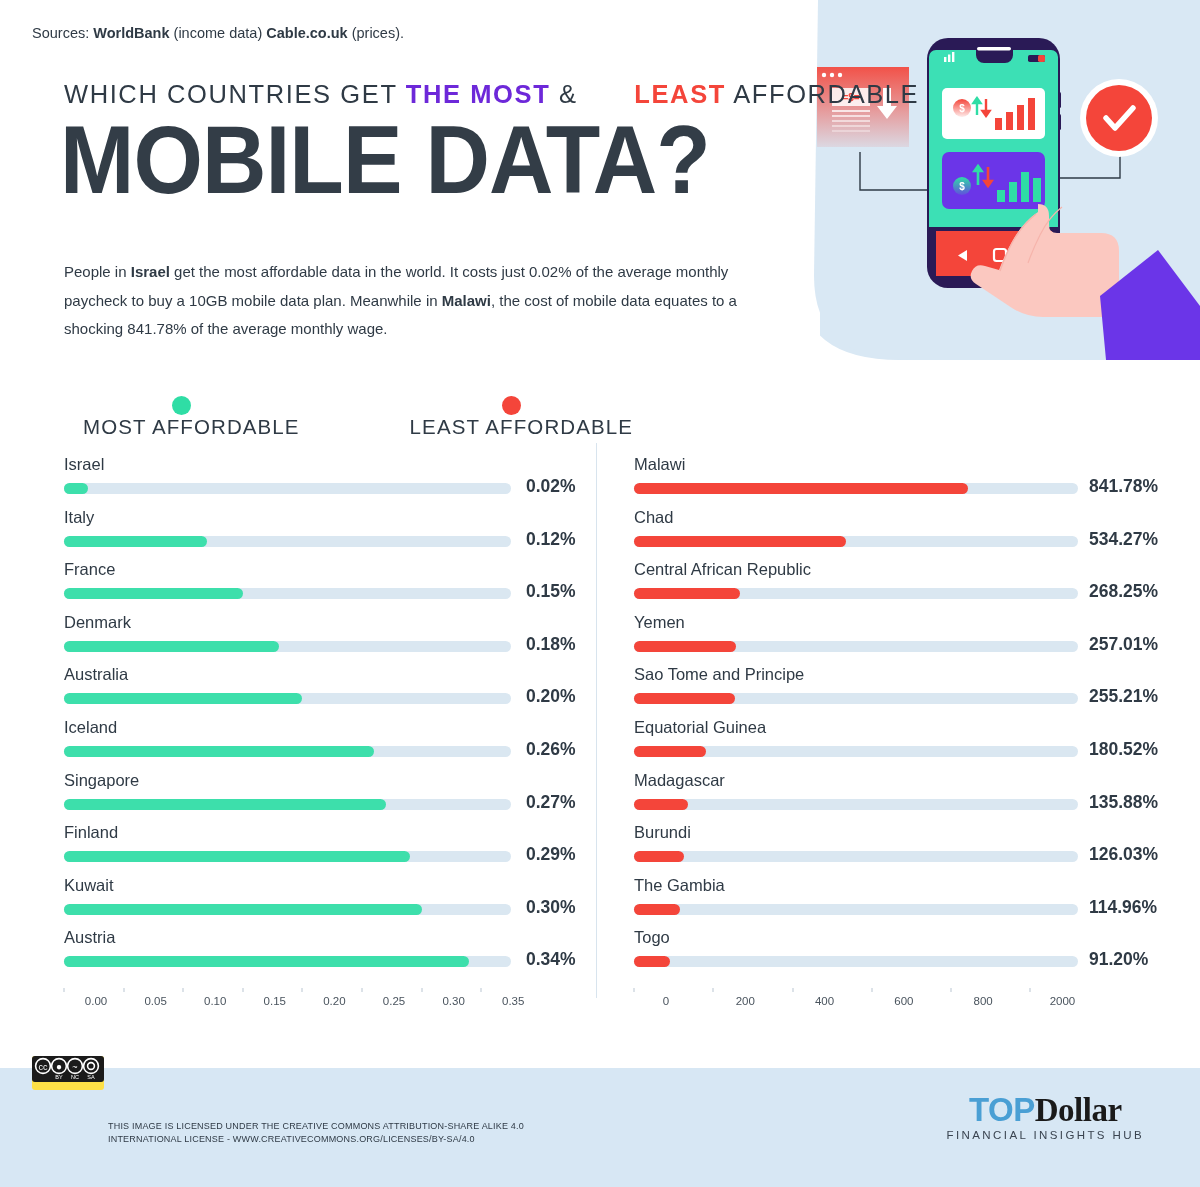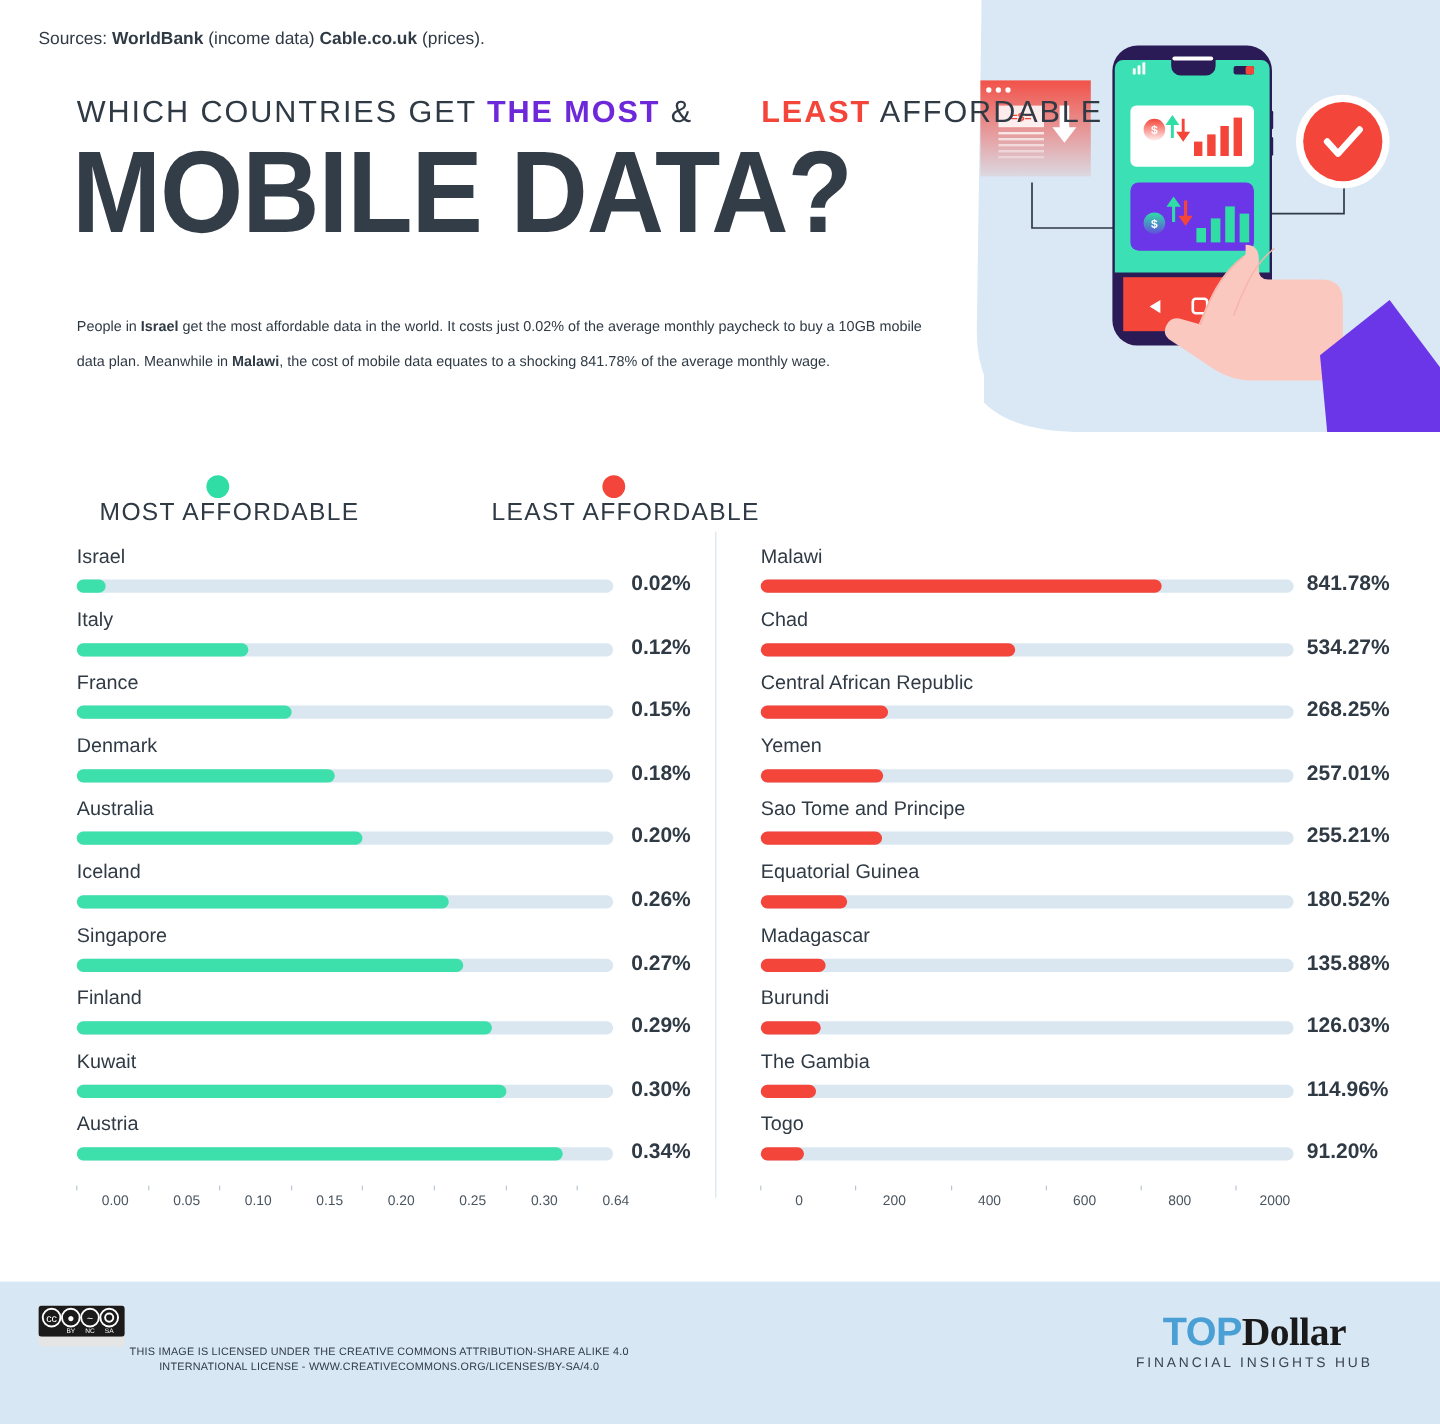--- a/index.html
+++ b/index.html
@@ -34,21 +34,21 @@
     font-size:97px; line-height:96px;
     font-weight:700; letter-spacing:-1px;
     color:#333d47;
     font-family:"Liberation Sans Narrow","Liberation Sans", sans-serif;
     transform:scaleX(0.92); transform-origin:left top;
     white-space:nowrap;
   }
 
   .lede{
     position:absolute; left:64px; top:258px; width:715px;
-    font-size:12px; line-height:28.5px; color:#2f3a45;
+    font-size:15px; line-height:28.5px; color:#2f3a45;
   }
   .lede b{ font-weight:700; }
 
   
   .legend{ position:absolute; left:64px; top:396px; display:flex; align-items:center; }
   .legend-item{ display:flex; align-items:center;flex-direction:column; }
   .legend-item + .legend-item{ margin-left:91px; }
   .legend-dot{ width:19px; height:19px; border-radius:50%; display:block; }
   .legend-label{
     margin-left:19px; font-size:20.5px; letter-spacing:1.1px;
@@ -106,28 +106,28 @@
     position:absolute; left:0; top:1068px; width:1200px; height:119px;
     background:#d7e7f4;
   }
   .sources{
     position:absolute; left:32px; top:25px;
     font-size:14.5px; color:#2f3a45; white-space:nowrap;
   }
   .sources b{ font-weight:700; }
 
   .cc-badge{
-    position:absolute; left:32px; top:1088px;
-    width:72px; height:34px; background:#e5e5e5;
+    position:absolute; left:32px; top:1056px;
+    width:72px; height:34px; background:#fde047;
     border-radius:3px;
   }
   .license{
     position:absolute; left:108px; top:1120px;
     font-size:9px; line-height:13px; letter-spacing:0.2px;
-    color:#2f3a45; white-space:nowrap;text-align:center;
+    color:#2f3a45; white-space:nowrap;
   }
 
   .logo{
     position:absolute; right:56px; top:1092px; text-align:right;
   }
   .logo-main{ font-size:33px; font-weight:700; letter-spacing:-0.5px; line-height:36px;text-align:center; }
   .logo-top{ color:#4a9fd4; }
   .logo-dollar{ color:#1a1a1a; font-family:"Liberation Serif", serif; }
   .logo-sub{
     font-size:11.5px; letter-spacing:2.4px; color:#3a4450; margin-top:1px;
@@ -414,21 +414,21 @@
     <div class="tick" style="left: 302px;">
       <div class="tick-mark"></div>
       <div class="tick-label">0.25</div>
     </div>
     <div class="tick" style="left: 361.6px;">
       <div class="tick-mark"></div>
       <div class="tick-label">0.30</div>
     </div>
     <div class="tick" style="left: 421.2px;">
       <div class="tick-mark"></div>
-      <div class="tick-label">0.64</div>
+      <div class="tick-label">0.35</div>
     </div>
   </div>
 <div class="axis axis-right" id="axis-right">
     <div class="tick" style="left: 4px;">
       <div class="tick-mark"></div>
       <div class="tick-label">0</div>
     </div>
     <div class="tick" style="left: 83.2857px;">
       <div class="tick-mark"></div>
       <div class="tick-label">200</div>

